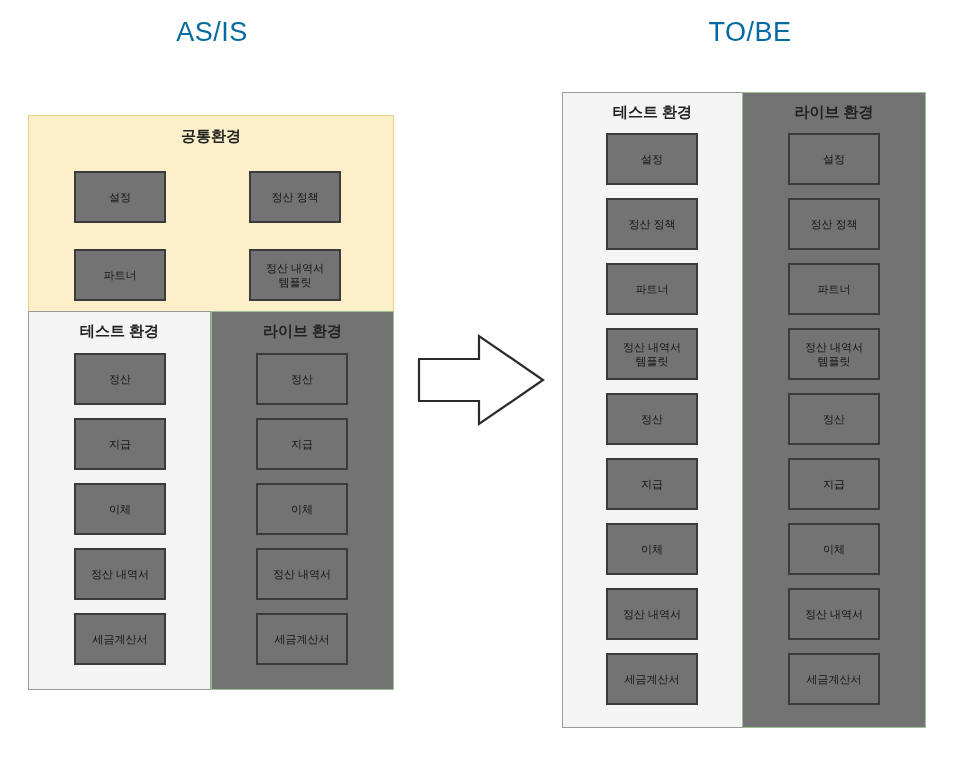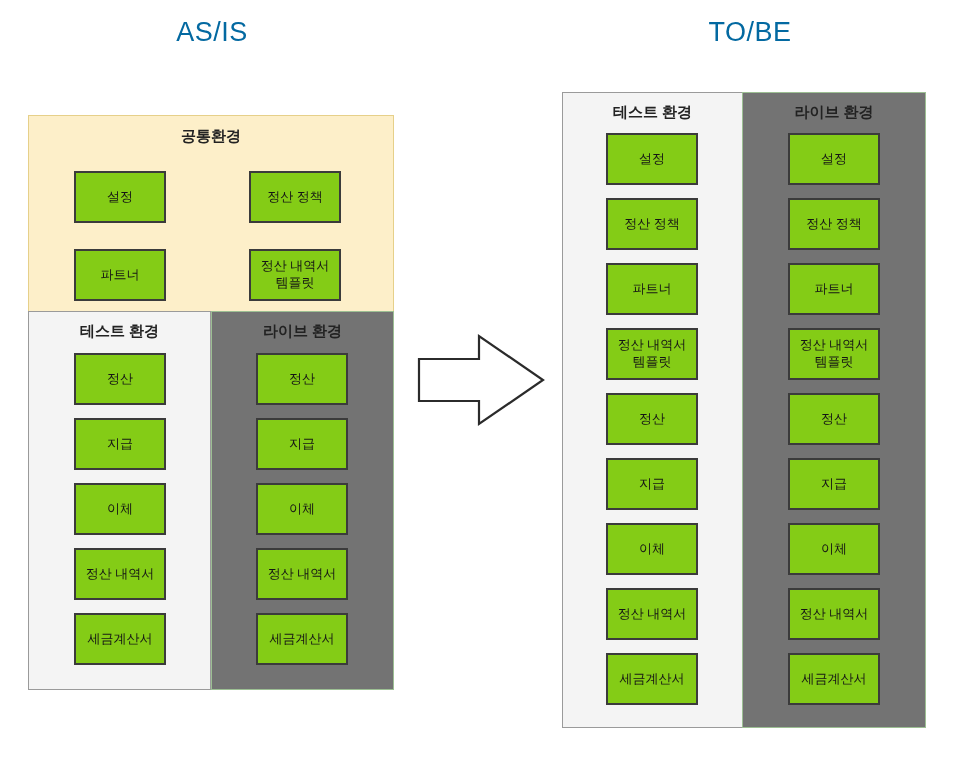--- a/index.html
+++ b/index.html
@@ -64,27 +64,27 @@
     font-size: 15px;
     font-weight: 700;
     color: #222;
     white-space: nowrap;
   }
 
   
   .item-box {
     position: absolute;
     box-sizing: border-box;
-    background: #84cc16;
+    background: #737373;
     border: 2px solid #3b3b3b;
     display: flex;
     align-items: center;
     justify-content: center;
     text-align: center;
-    font-size: 13px;
+    font-size: 11px;
     font-weight: 400;
     line-height: 1.28;
     color: #151515;
     white-space: pre-line;
   }
 
   
   #transition-arrow {
     position: absolute;
     left: 415px;

